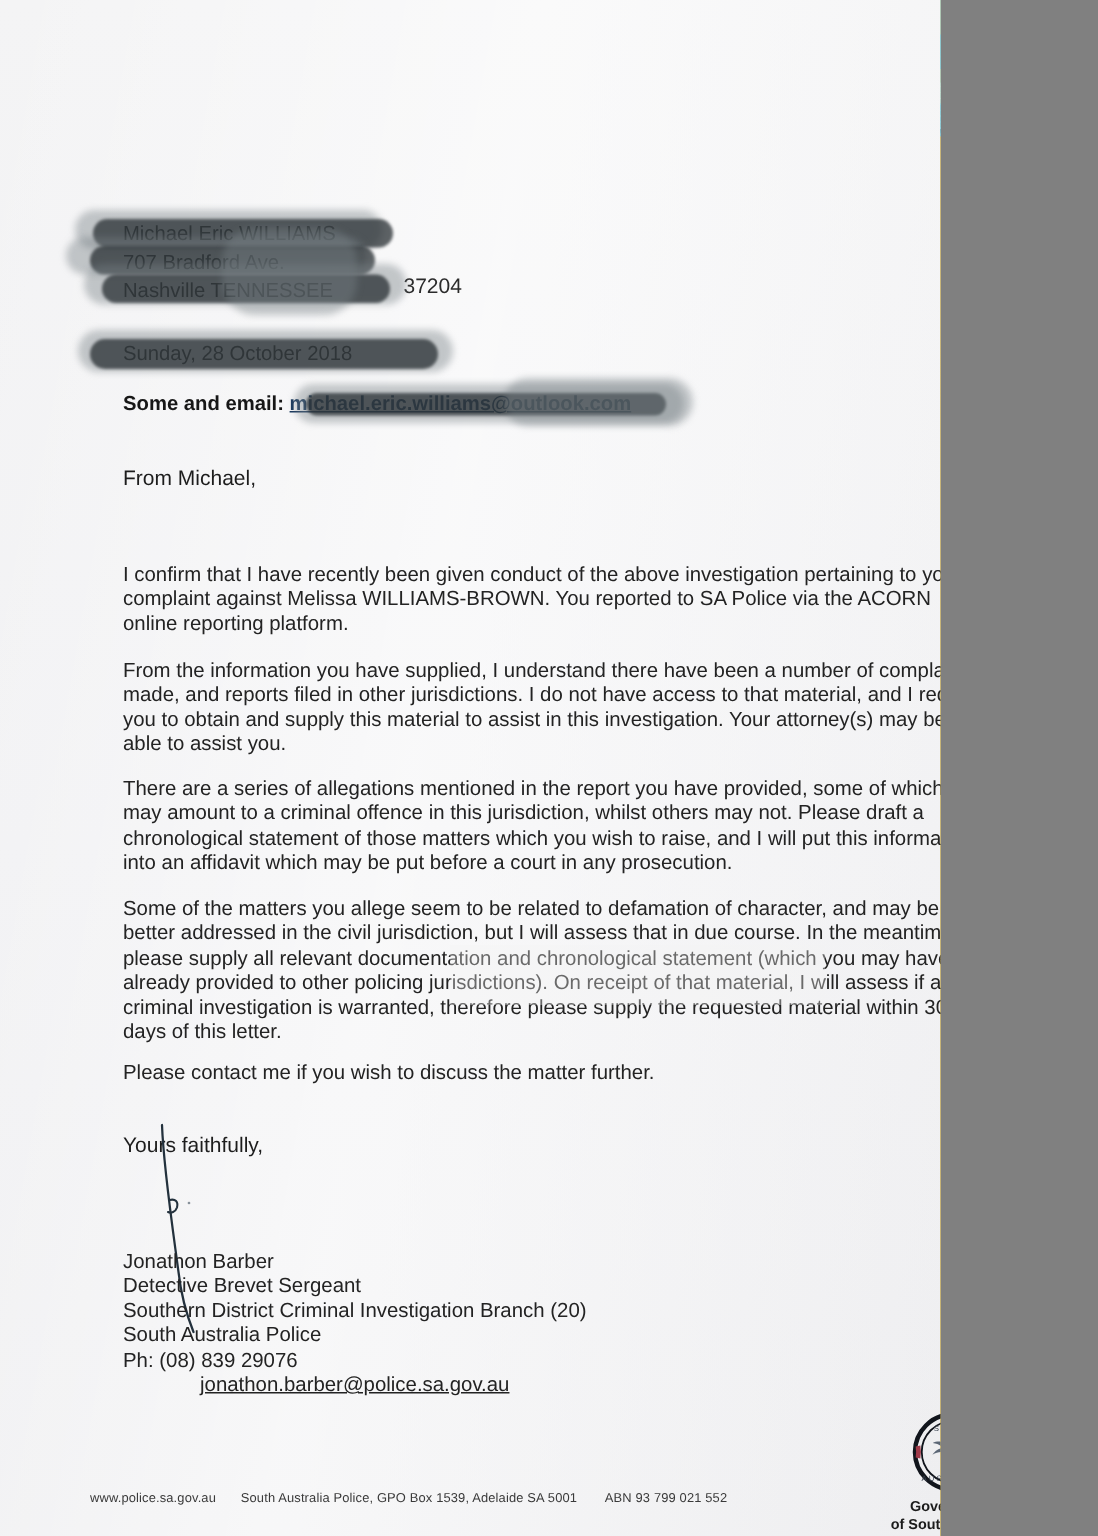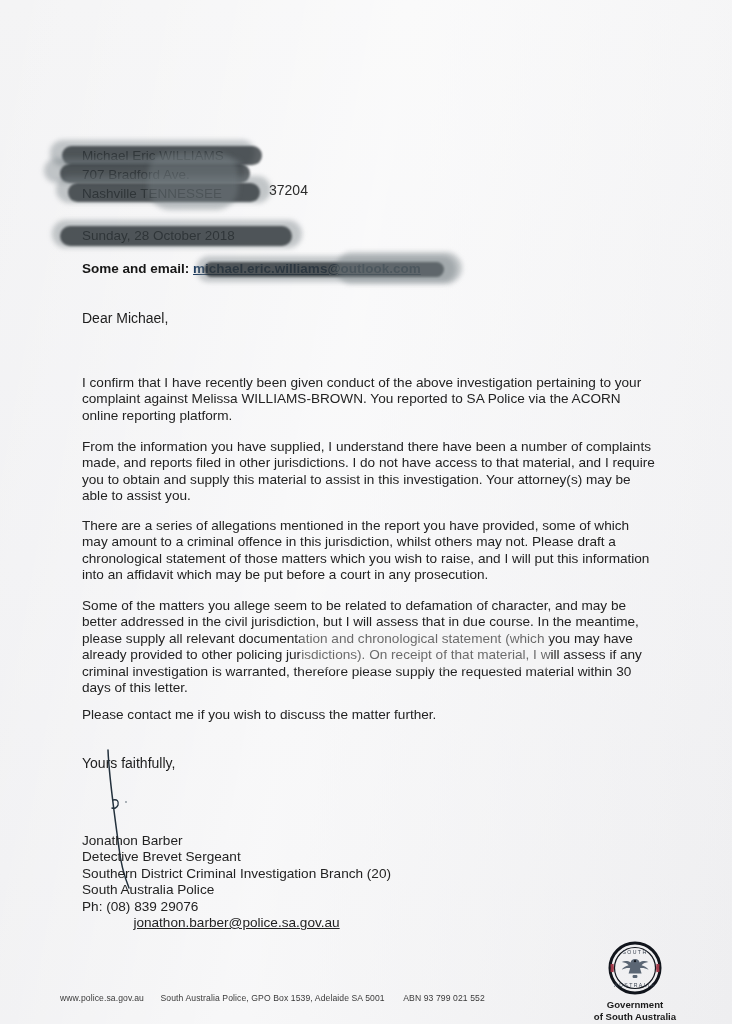--- a/index.html
+++ b/index.html
@@ -2,21 +2,21 @@
 <html><head>
 <meta charset="utf-8">
 <style>
   html, body {
     margin: 0;
     padding: 0;
     background: #808080;
   }
   .page {
     position: relative;
-    width: 732px;
+    width: 627px;
     height: 1024px;
     background: #eab308;
     overflow: hidden;
     font-family: "Liberation Sans", sans-serif;
     color: #1d1d1d;
   }
   
   .paper-tint {
     position: absolute;
     inset: 0;
@@ -371,21 +371,21 @@
   <div class="redact" style="left:60px; top:226px; width:232px; height:20px;"></div>
 
   <div class="post-line">
     <span>Some and email:</span>
     <span class="post-email">michael.eric.williams@outlook.com</span>
   </div>
   <div class="redact soft" style="left:196px; top:256px; width:260px; height:26px;"></div>
   <div class="redact" style="left:204px; top:262px; width:240px; height:15px;"></div>
   <div class="redact soft" style="left:336px; top:252px; width:126px; height:32px;"></div>
 
-  <div class="salutation">Dear Michael,</div>
+  <div class="salutation">From Michael,</div>
 
 
   <div class="body-block p2">From the information you have supplied, I understand there have been a number of complaints made, and reports filed in other jurisdictions. I do not have access to that material, and I require you to obtain and supply this material to assist in this investigation. Your attorney(s) may be able to assist you.</div>
   <div class="body-block p1">I confirm that I have recently been given conduct of the above investigation pertaining to your complaint against Melissa WILLIAMS-BROWN. You reported to SA Police via the ACORN online reporting platform.</div>
   <div class="body-block p3">There are a series of allegations mentioned in the report you have provided, some of which may amount to a criminal offence in this jurisdiction, whilst others may not. Please draft a chronological statement of those matters which you wish to raise, and I will put this information into an affidavit which may be put before a court in any prosecution.</div>
   <div class="body-block p4">Some of the matters you allege seem to be related to defamation of character, and may be better addressed in the civil jurisdiction, but I will assess that in due course. In the meantime, please supply all relevant documentation and chronological statement (which you may have already provided to other policing jurisdictions). On receipt of that material, I will assess if any criminal investigation is warranted, therefore please supply the requested material within 30 days of this letter.</div>
   <div class="ghost-overlay"></div>
   <div class="body-block p5">Please contact me if you wish to discuss the matter further.</div>
 
   <div class="closing">Yours faithfully,</div>

